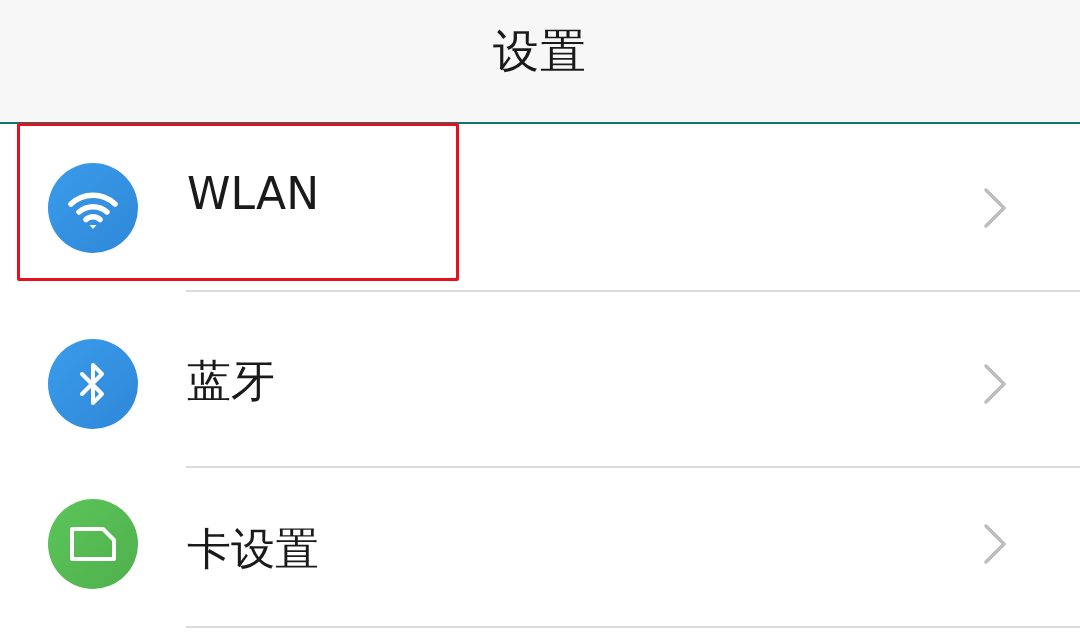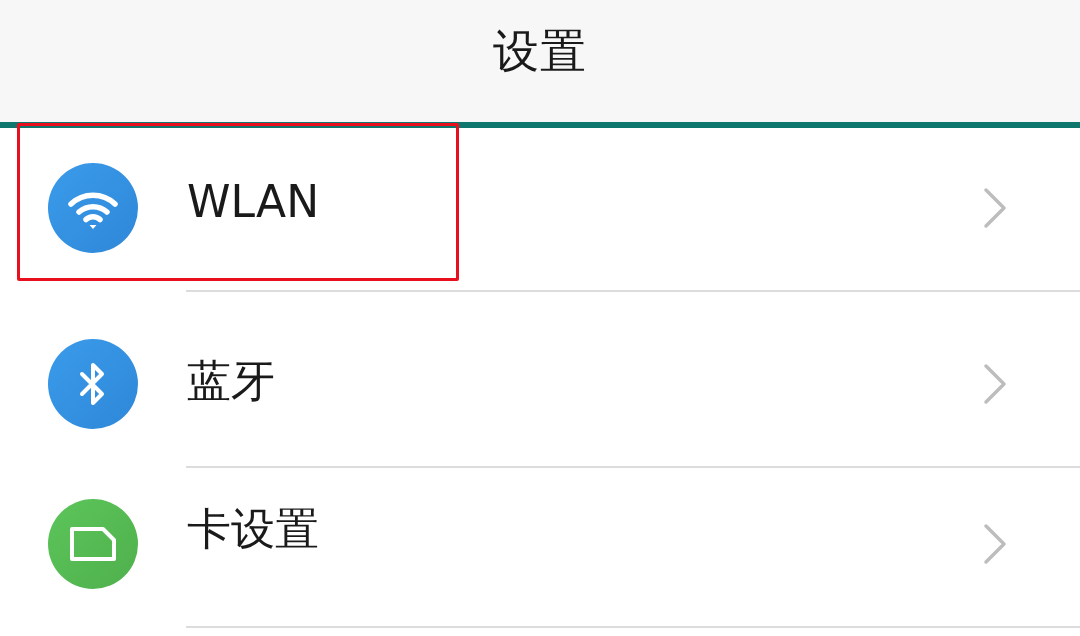--- a/index.html
+++ b/index.html
@@ -5,21 +5,21 @@
     html, body { margin: 0; padding: 0; }
     body {
       width: 1080px; height: 636px; overflow: hidden;
       background: #ffffff;
       font-family: "DejaVu Sans", "Liberation Sans", sans-serif;
       position: relative;
     }
     .header {
       position: absolute; left: 0; top: 0; width: 1080px; height: 122px;
       background: #f7f7f7;
-      border-bottom: 6px solid #0f766e;
+      border-bottom: 2px solid #0f766e;
       display: flex; align-items: center; justify-content: center;
     }
     .header-title {
       font-size: 46px; color: #1a1a1a; letter-spacing: 1px;
       margin-top: -18px;
     }
     .row {
       position: absolute; left: 0; width: 1080px; height: 168px;
     }
     .row .icon {
@@ -53,21 +53,21 @@
 
 <div class="row" style="top:124px;">
   <div class="icon blue" style="top:39px;">
     <svg width="60" height="60" viewBox="0 0 60 60">
       <path d="M8 26 A32 32 0 0 1 52 26" fill="none" stroke="#fff" stroke-width="5.5" stroke-linecap="round"></path>
       <path d="M16 34 A21 21 0 0 1 44 34" fill="none" stroke="#fff" stroke-width="5.5" stroke-linecap="round"></path>
       <path d="M23 41.5 A10 10 0 0 1 37 41.5" fill="none" stroke="#fff" stroke-width="5.5" stroke-linecap="round"></path>
       <path d="M26.5 47 L33.5 47 L30 51 Z" fill="#fff"></path>
     </svg>
   </div>
-  <span class="label" style="top:52px;">WLAN</span>
+  <span class="label" style="top:44px;">WLAN</span>
   <svg class="chevron" style="top:62px;" viewBox="0 0 30 44">
     <path d="M6 4 L24 22 L6 40" fill="none" stroke="#bdbdbd" stroke-width="3.5" stroke-linecap="round" stroke-linejoin="round"></path>
   </svg>
   <div class="divider" style="top:166px;"></div>
 </div>
 
 <div class="row" style="top:292px;margin-top:8px;">
   <div class="icon blue" style="top:39px;">
     <svg width="60" height="60" viewBox="0 0 60 60">
       <path d="M19 20 L39 40 L30 49 L30 11 L39 20 L19 40" fill="none" stroke="#fff" stroke-width="4" stroke-linejoin="round" stroke-linecap="round"></path>
@@ -79,20 +79,20 @@
   </svg>
   <div class="divider" style="top:166px;"></div>
 </div>
 
 <div class="row" style="top:460px;">
   <div class="icon green" style="top:39px;">
     <svg width="60" height="60" viewBox="0 0 60 60">
       <path d="M9 15 L40 15 L51 26 L51 45 L9 45 Z" fill="none" stroke="#fff" stroke-width="4" stroke-linejoin="round"></path>
     </svg>
   </div>
-  <span class="label" style="top:40px;font-family:Liberation Serif, serif;">卡设置</span>
+  <span class="label" style="top:60px;font-family:Liberation Serif, serif;">卡设置</span>
   <svg class="chevron" style="top:62px;" viewBox="0 0 30 44">
     <path d="M6 4 L24 22 L6 40" fill="none" stroke="#bdbdbd" stroke-width="3.5" stroke-linecap="round" stroke-linejoin="round"></path>
   </svg>
   <div class="divider" style="top:166px;"></div>
 </div>
 
 <div class="highlight"></div>
 
 </body></html>

